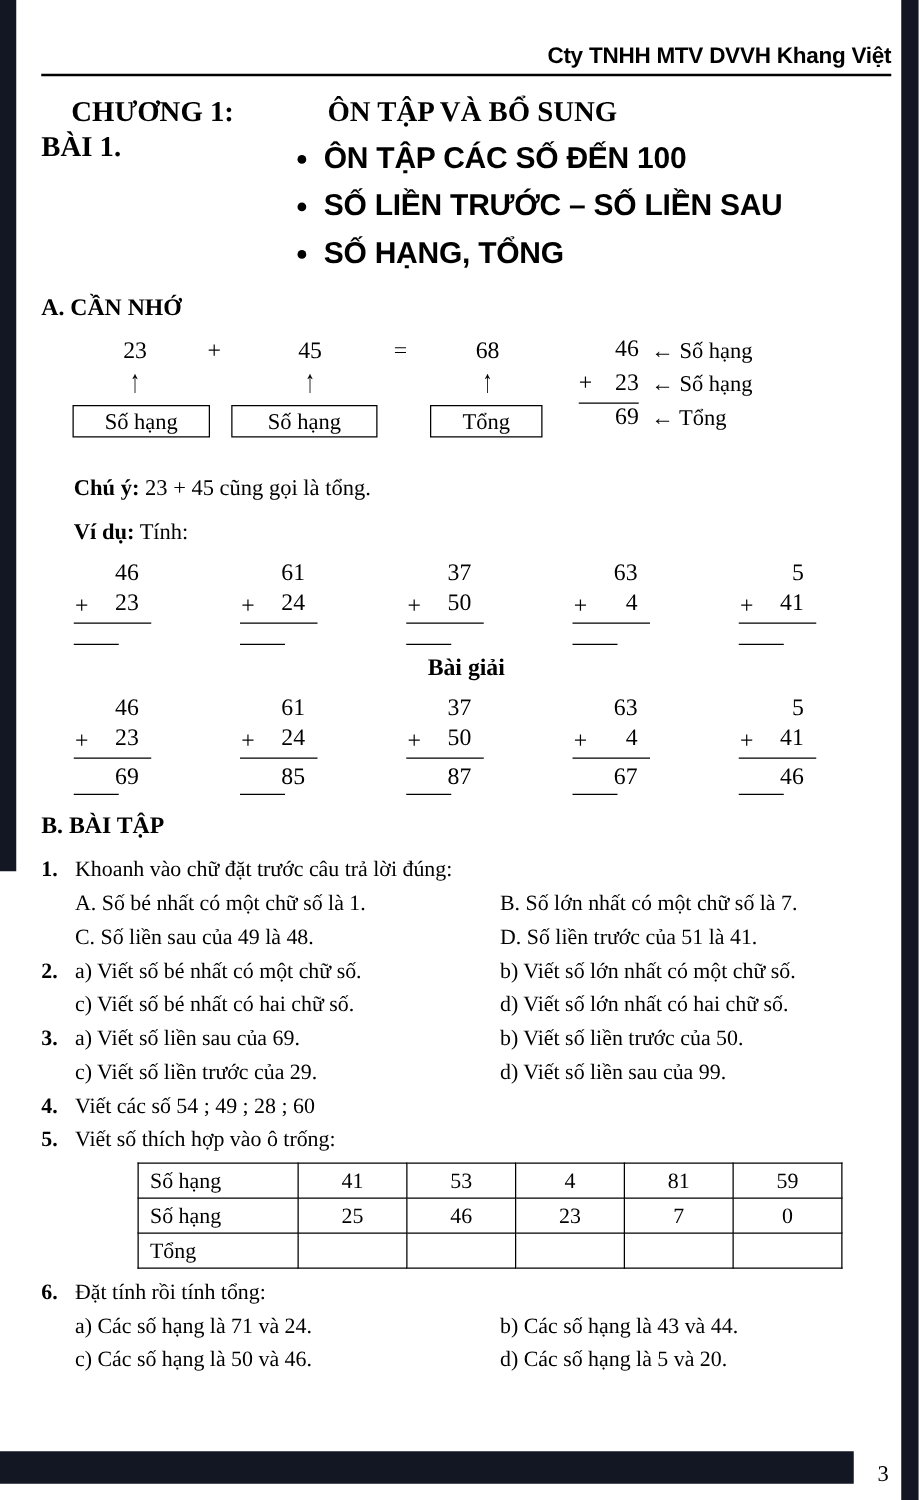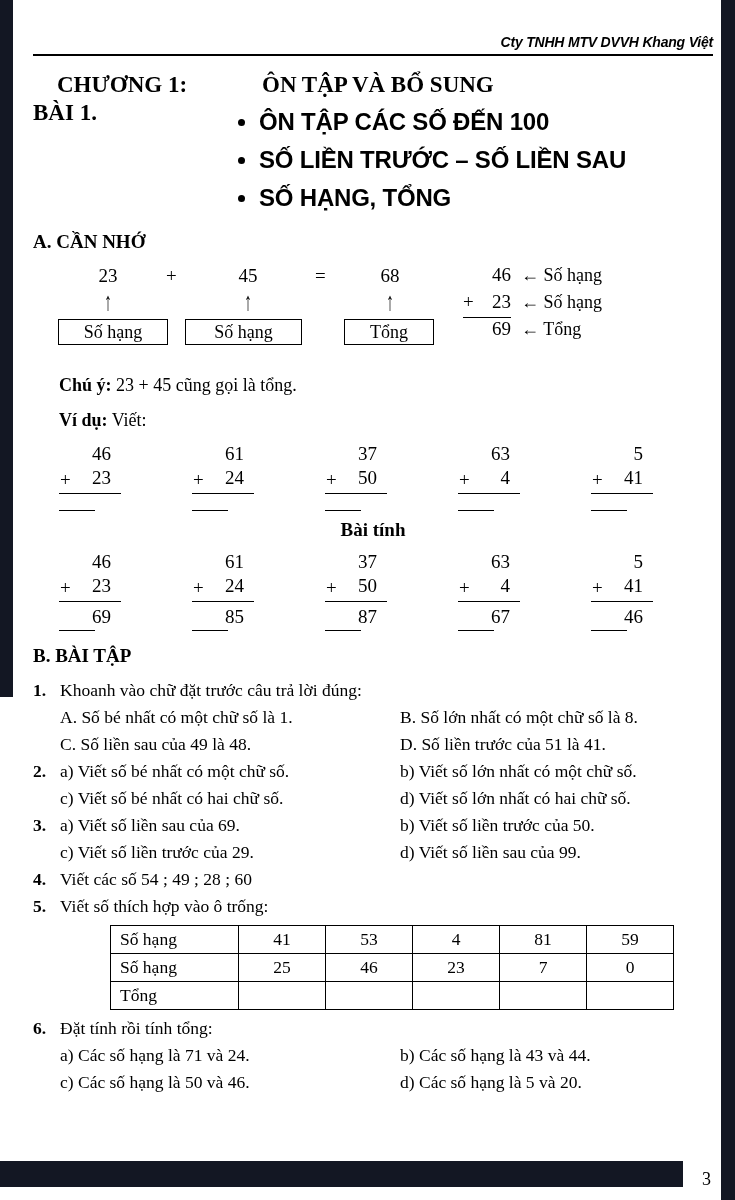--- a/index.html
+++ b/index.html
@@ -8,21 +8,21 @@
     background:var(--paper,#ffffff); overflow:hidden; color:#000;
     font-family:"Liberation Serif","DejaVu Serif",serif;
   }
   .edge-left  { position:absolute; left:0; top:0; width:13px; height:697px; background:var(--edge,#131723); }
   .edge-right { position:absolute; right:0; top:0; width:14px; height:1200px; background:var(--edge,#131723); }
   .edge-bottom{ position:absolute; left:0; bottom:13px; width:683px; height:26px; background:var(--edge,#131723); }
 
   .content { position:absolute; left:33px; top:34px; width:680px; }
 
   .pub { font-family:"Liberation Sans","DejaVu Sans",sans-serif; font-weight:bold;
-         font-size:14px; text-align:right; letter-spacing:-0.2px;font-style:italic; }
+         font-size:18px; text-align:right; letter-spacing:-0.2px; }
   .rule { border-top:2.5px solid #000; margin-top:4px; }
 
   .chapter-row { display:flex; margin-top:16px;margin-left:24px; }
   .chapter-label { width:205px; font-weight:bold; font-size:23px; }
   .chapter-title { font-weight:bold; font-size:23px; }
   .lesson-row { display:flex; margin-top:2px; }
   .lesson-label { width:205px; font-weight:bold; font-size:23px; }
   .bullets { padding-top:3px; }
   .bullet-item { display:flex; align-items:center; height:38px;
     font-family:"Liberation Sans","DejaVu Sans",sans-serif; font-weight:bold;
@@ -152,21 +152,21 @@
         </div>
       </div>
     </div>
 
     <div class="note-line">
       <span class="bold">Chú ý:</span>
       <span>23 + 45 cũng gọi là tổng.</span>
     </div>
     <div class="note-line">
       <span class="bold">Ví dụ:</span>
-      <span>Viết:</span>
+      <span>Tính:</span>
     </div>
 
     <div class="probs">
       <div class="prob">
         <div class="p-top">46</div>
         <div class="p-mid"><span class="p-plus">+</span><span>23</span></div>
         <div class="p-gap"></div>
         <div class="p-ansline"></div>
       </div>
       <div class="prob">
@@ -188,21 +188,21 @@
         <div class="p-ansline"></div>
       </div>
       <div class="prob">
         <div class="p-top">5</div>
         <div class="p-mid"><span class="p-plus">+</span><span>41</span></div>
         <div class="p-gap"></div>
         <div class="p-ansline"></div>
       </div>
     </div>
 
-    <div class="solution-title">Bài tính</div>
+    <div class="solution-title">Bài giải</div>
 
     <div class="probs">
       <div class="prob">
         <div class="p-top">46</div>
         <div class="p-mid"><span class="p-plus">+</span><span>23</span></div>
         <div class="p-sum">69</div>
         <div class="p-ansline"></div>
       </div>
       <div class="prob">
         <div class="p-top">61</div>
@@ -233,21 +233,21 @@
     <div class="sec-title">B. BÀI TẬP</div>
 
     <div class="exercises">
 
       <div class="ex">
         <div class="ex-num">1.</div>
         <div class="ex-body">
           <div>Khoanh vào chữ đặt trước câu trả lời đúng:</div>
           <div class="ex-grid">
             <div>A. Số bé nhất có một chữ số là 1.</div>
-            <div>B. Số lớn nhất có một chữ số là 8.</div>
+            <div>B. Số lớn nhất có một chữ số là 7.</div>
             <div>C. Số liền sau của 49 là 48.</div>
             <div>D. Số liền trước của 51 là 41.</div>
           </div>
         </div>
       </div>
 
       <div class="ex">
         <div class="ex-num">2.</div>
         <div class="ex-body">
           <div class="ex-grid">

